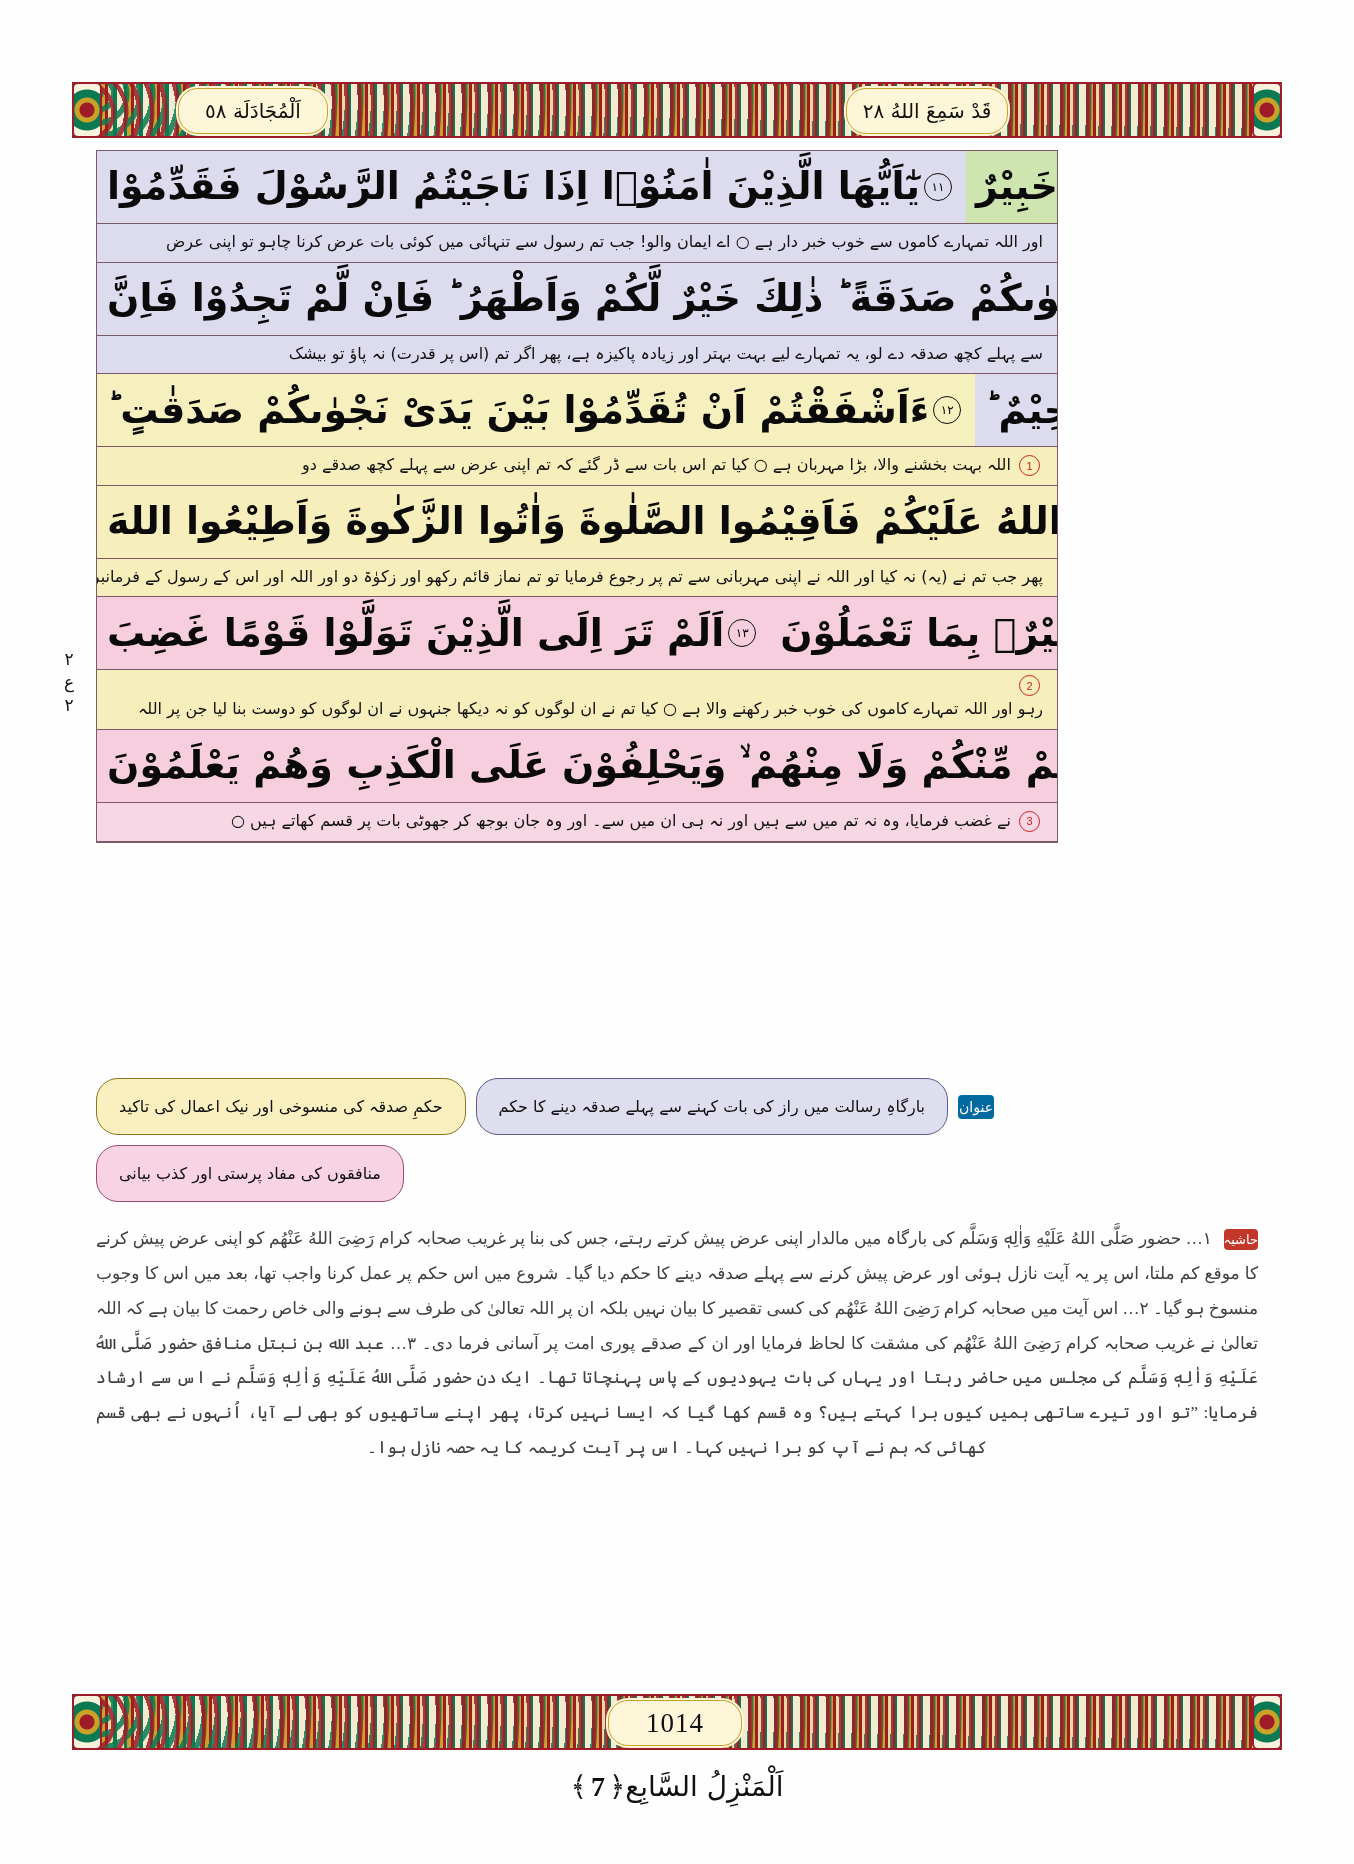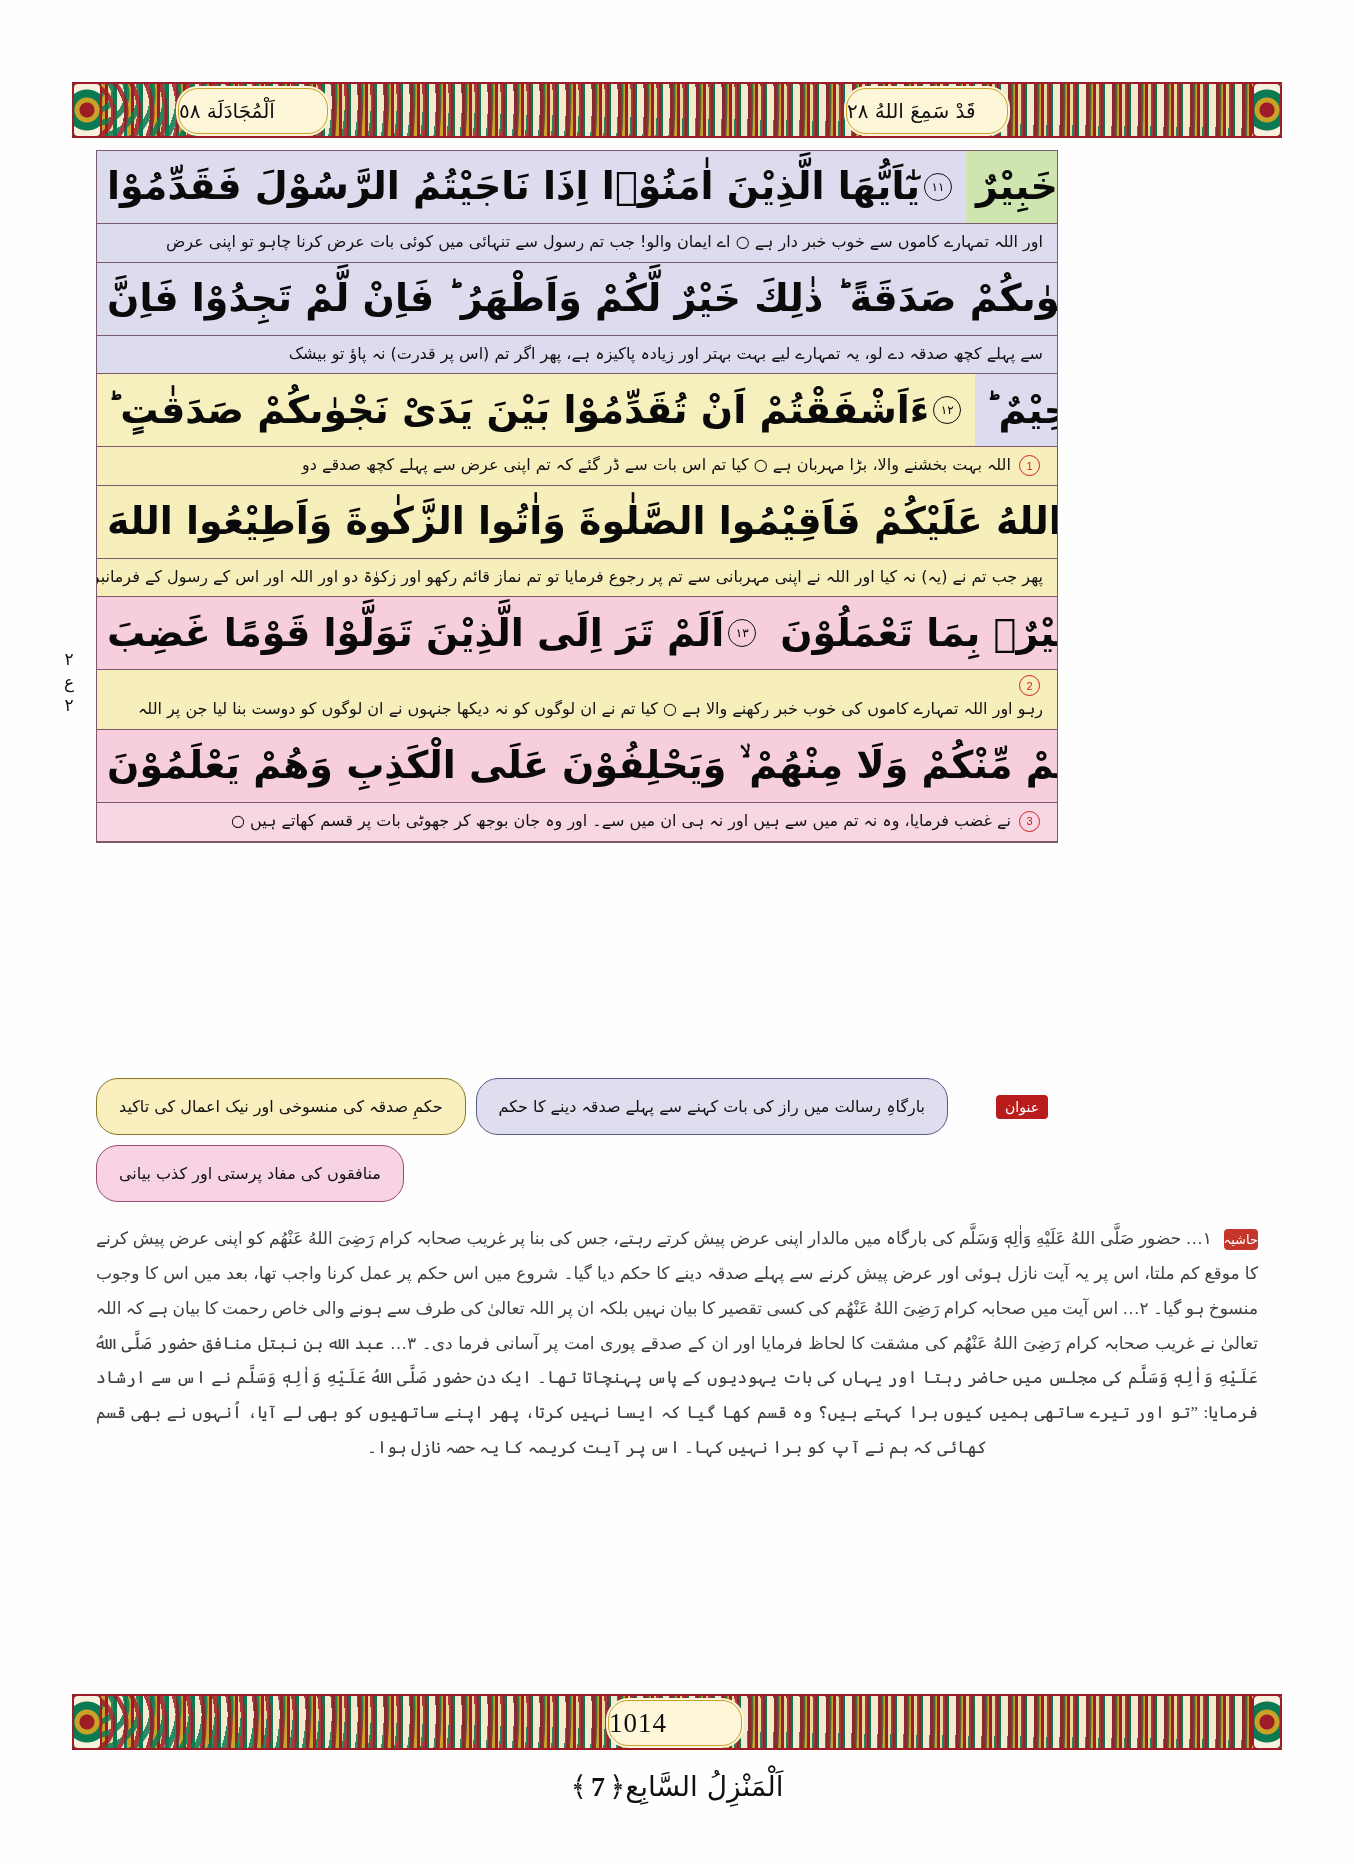--- a/index.html
+++ b/index.html
@@ -68,21 +68,21 @@
   }
 
   
   .cartouche {
     position: absolute;
     background: #fdf6d8;
     border: 1.5px solid #c9a227;
     border-radius: 20px;
     display: flex;
     align-items: center;
-    justify-content: flex-start;
+    justify-content: center;
     z-index: 4;
     box-shadow: 0 0 0 2px #fdf6d8;
   }
   .cartouche span {
     font-family: "DejaVu Sans", sans-serif;
     color: #111;
     white-space: nowrap;
     direction: rtl;
   }
 
@@ -238,29 +238,28 @@
     font-size: 16px;
     color: #111;
     white-space: nowrap;
     direction: rtl;
   }
   .pill-lav   { background: #dedeef; border: 1.4px solid #5b5b8c; }
   .pill-yell  { background: #faf0bf; border: 1.4px solid #8a7620; }
   .pill-pink  { background: #f7d3e3; border: 1.4px solid #9c4b72; }
 
   .tag {
-    background: #b91c1c;
+    background: #0369a1;
     color: #fff;
     border-radius: 4px;
-    padding: 4px 9px;
+    padding: 4px 1px;
     font-family: "DejaVu Sans", sans-serif;
     font-size: 14px;
     white-space: nowrap;
     direction: rtl;
-    margin-left: 38px;
   }
 
   
   #footnotes {
     position: absolute;
     top: 1222px;
     left: 96px;
     width: 1162px;
     direction: rtl;
     text-align: justify;

